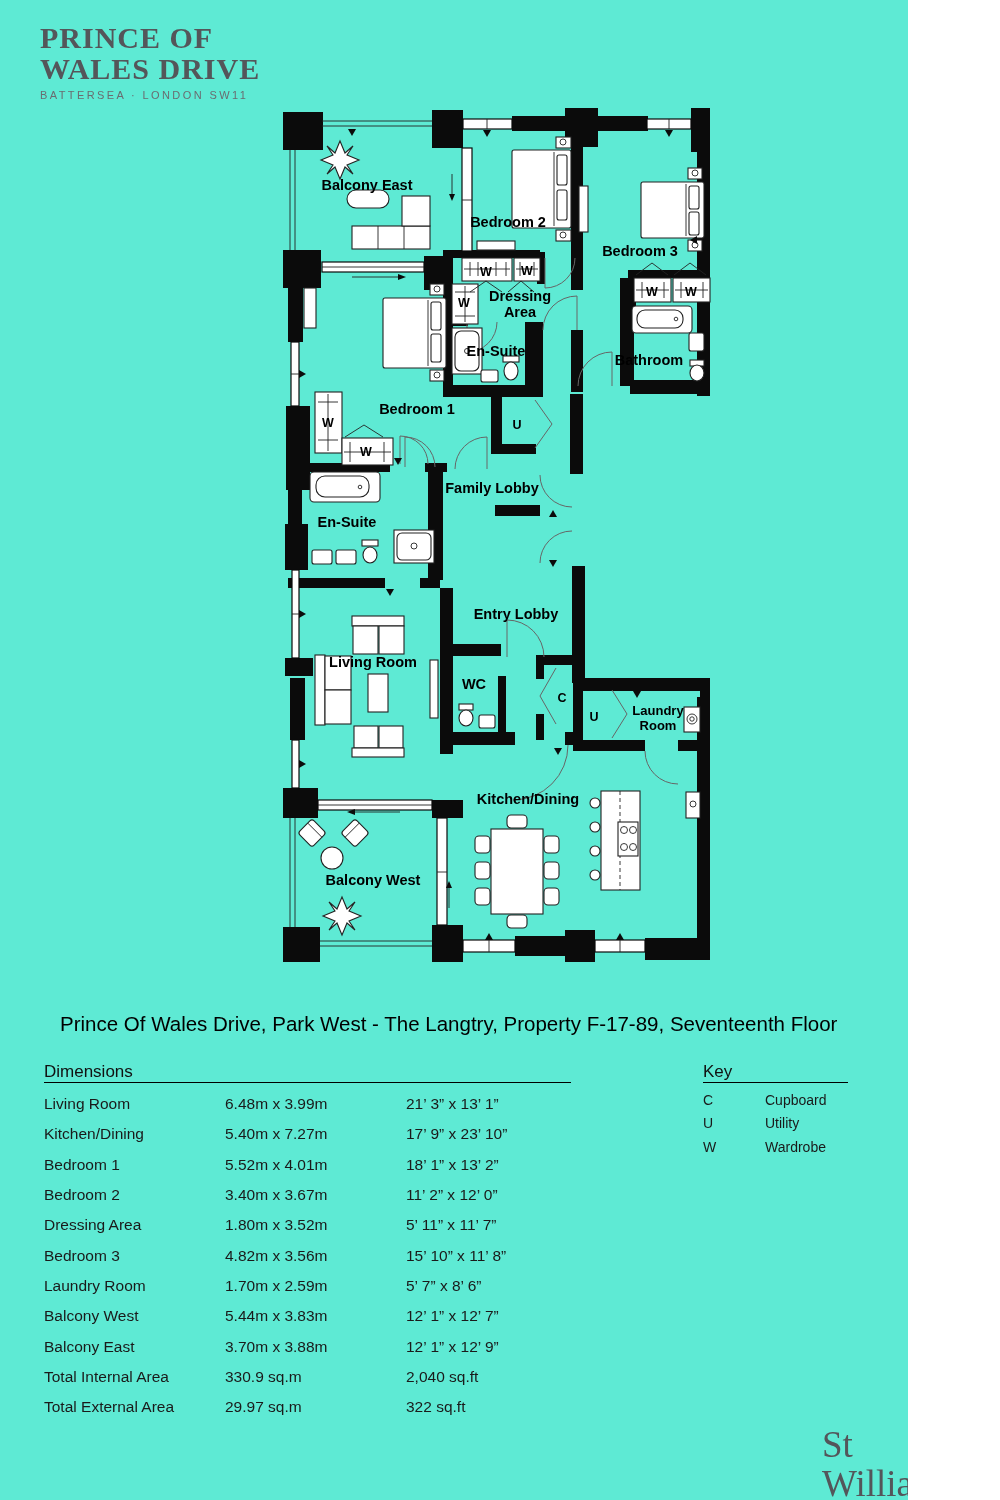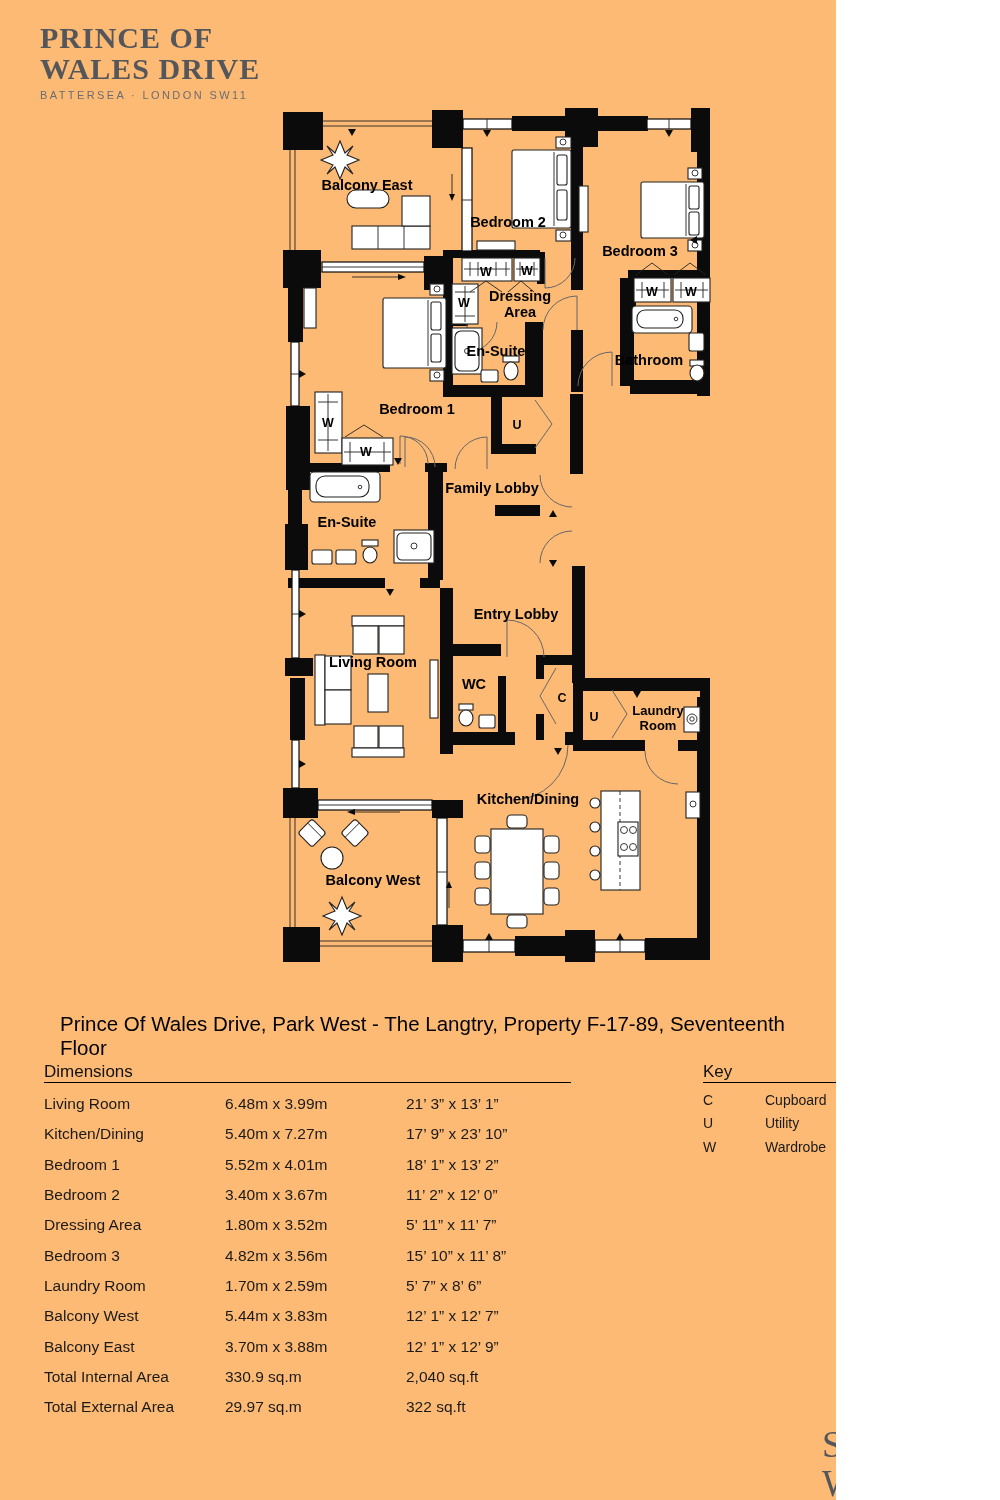--- a/index.html
+++ b/index.html
@@ -1,16 +1,16 @@
 <!DOCTYPE html>
 <html><head>
 <meta charset="utf-8">
 <style>
   html,body{margin:0;padding:0;background:#fff;}
-  .page{position:relative;width:836px;height:1500px;background:#fdba74;overflow:hidden;
+  .page{position:relative;width:908px;height:1500px;background:#5eead4;overflow:hidden;
         font-family:"Liberation Sans",sans-serif;color:#000;}
   
   .brand{position:absolute;left:40px;top:22px;color:#54565a;}
   .brand-line{font-family:"Liberation Serif",serif;font-weight:bold;font-size:30px;
               line-height:1.04;letter-spacing:1px;}
   .brand-sub{font-size:11px;letter-spacing:2.4px;color:#6a6c70;margin-top:5px;}
   
   .plan{position:absolute;left:283px;top:107px;width:430px;height:875px;}
   .plan svg{width:100%;height:100%;}
   .room-label{font-family:"Liberation Sans",sans-serif;font-size:14.5px;font-weight:bold;

